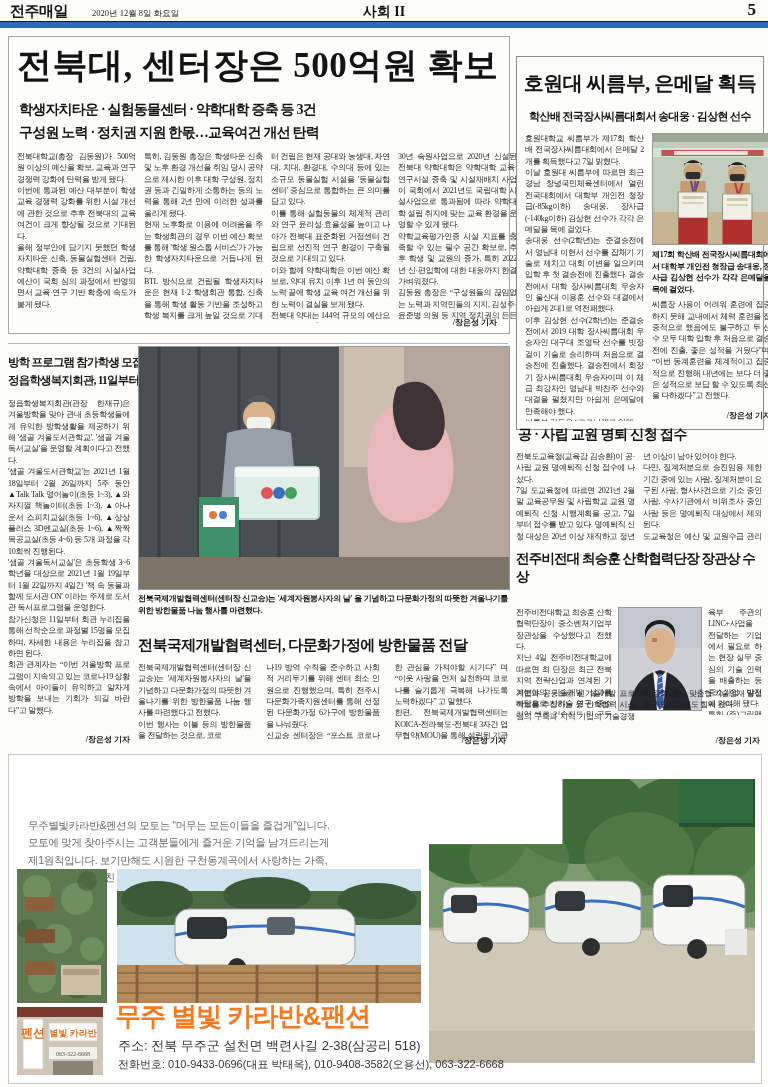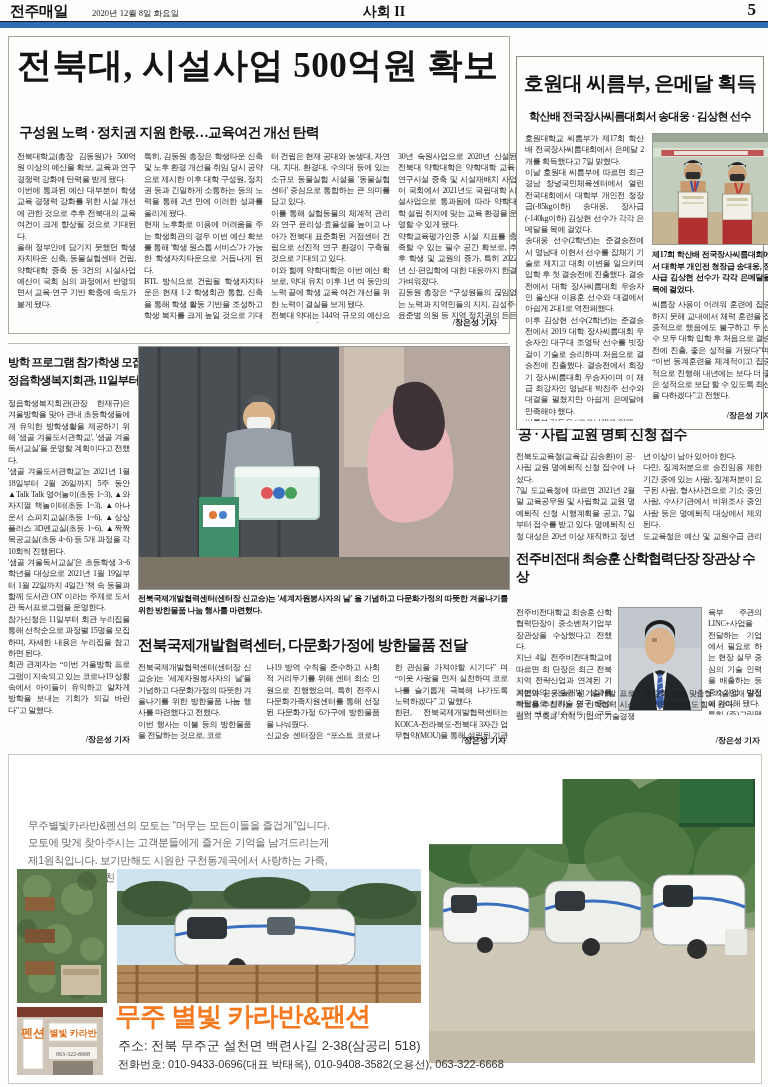--- a/index.html
+++ b/index.html
@@ -86,21 +86,22 @@
 
 <div class="page">
 
   <div class="abs" id="hdr-paper">전주매일</div>
   <div class="abs" id="hdr-date">2020년 12월 8일 화요일</div>
   <div class="abs" id="hdr-section">사회 II</div>
   <div class="abs" id="hdr-page">5</div>
   <div class="abs" id="hdr-rule"></div>
 
   <div class="abs" id="main-box">
-    <div class="abs" id="main-head">전북대, 시설사업 500억원 확보</div>
+    <div class="abs" id="main-head">전북대, 센터장은 500억원 확보</div>
+    <div class="abs" id="main-sub1">학생자치타운 · 실험동물센터 · 약학대학 증축 등 3건</div>
     <div class="abs" id="main-sub2">구성원 노력 · 정치권 지원 한몫…교육여건 개선 탄력</div>
     <div class="abs" id="main-cols">
       <div class="col coltext">전북대학교(총장 김동원)가 500억 원 이상의 예산을 확보, 교육과 연구 경쟁력 강화에 탄력을 받게 됐다.
 이번에 통과된 예산 대부분이 학생 교육 경쟁력 강화를 위한 시설 개선에 관한 것으로 추후 전북대의 교육 여건이 크게 향상될 것으로 기대된다.
 올해 정부안에 담기지 못했던 학생자치타운 신축, 동물실험센터 건립, 약학대학 증축 등 3건의 시설사업 예산이 국회 심의 과정에서 반영되면서 교육·연구 기반 확충에 속도가 붙게 됐다.</div>
       <div class="col coltext">특히, 김동원 총장은 학생타운 신축 및 노후 환경 개선을 취임 당시 공약으로 제시한 이후 대학 구성원, 정치권 등과 긴밀하게 소통하는 등의 노력을 통해 2년 만에 이러한 성과를 올리게 됐다.
 현재 노후화로 이용에 어려움을 주는 학생회관의 경우 이번 예산 확보를 통해 '학생 원스톱 서비스'가 가능한 학생자치타운으로 거듭나게 된다.
 BTL 방식으로 건립될 학생자치타운은 현재 1·2 학생회관 통합, 신축을 통해 학생 활동 기반을 조성하고 학생 복지를 크게 높일 것으로 기대되고 있다. 오는 2022년까지 지하 1층, 지상 4층 규모로 개축될 예정이다.
 또한 160억 원이 확보된 동물실험센</div>
       <div class="col coltext">터 건립은 현재 공대와 농생대, 자연대, 치대, 환경대, 수의대 등에 있는 소규모 동물실험 시설을 '동물실험센터' 중심으로 통합하는 큰 의미를 담고 있다.

